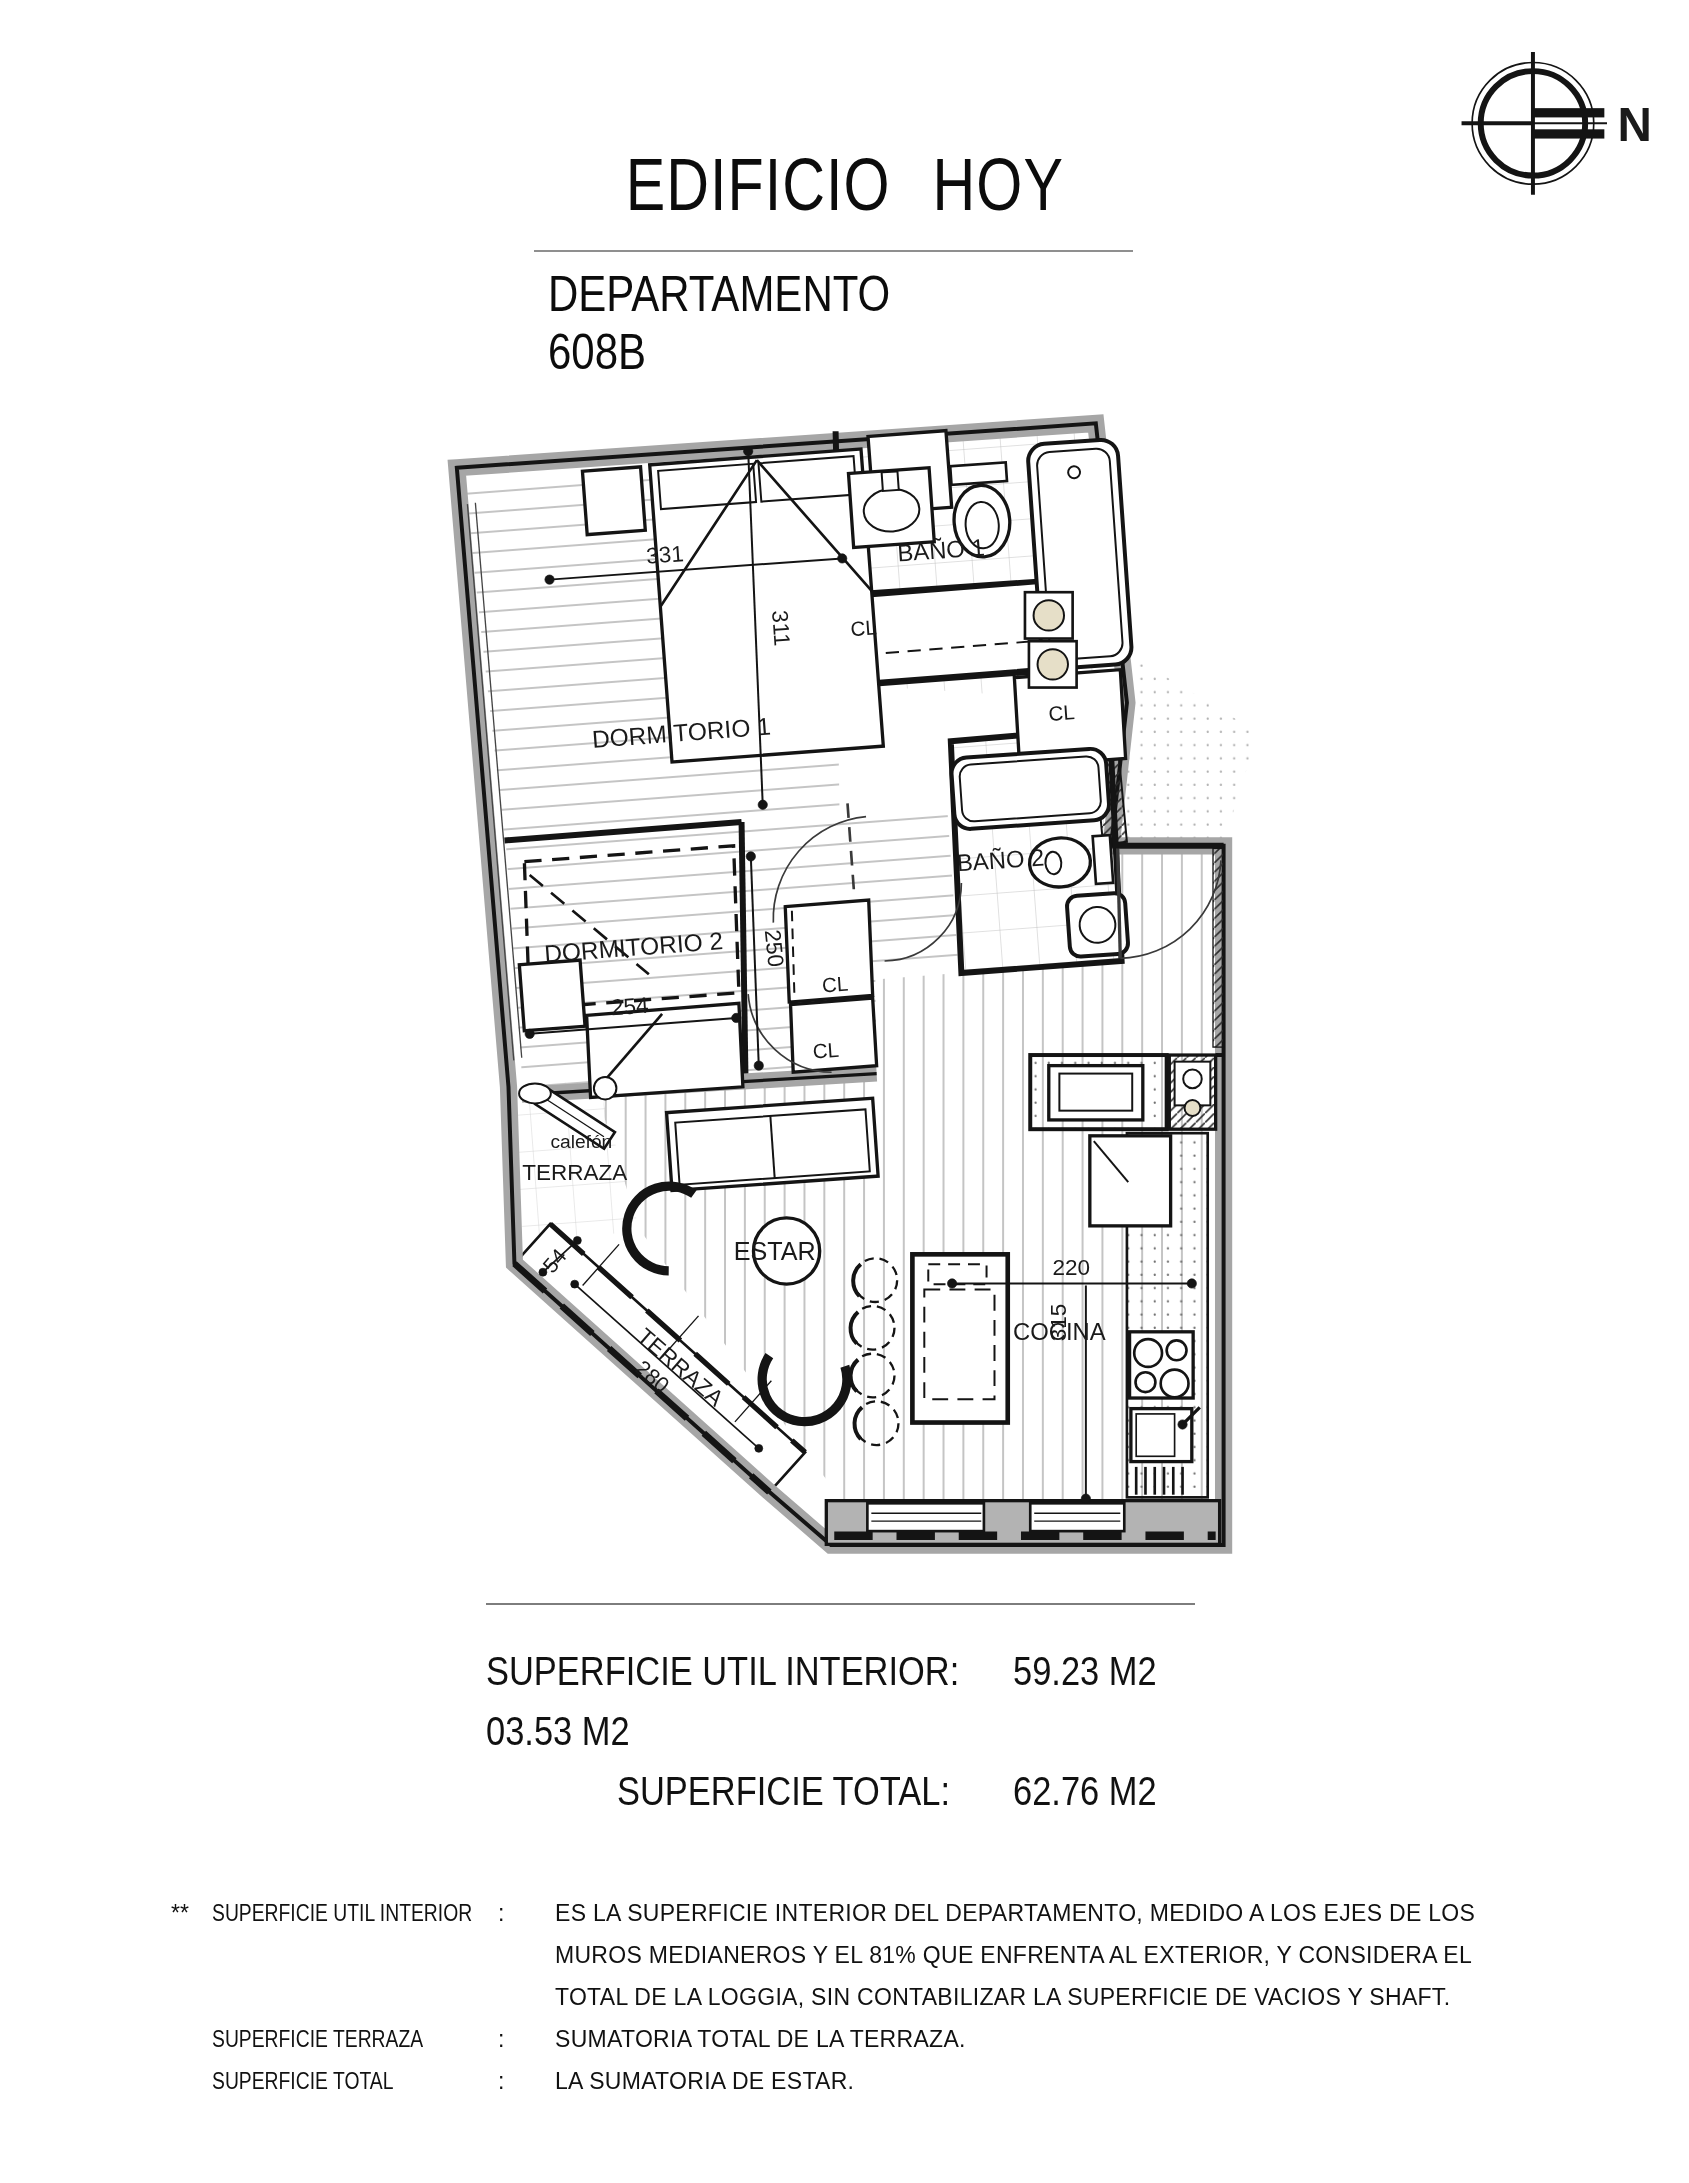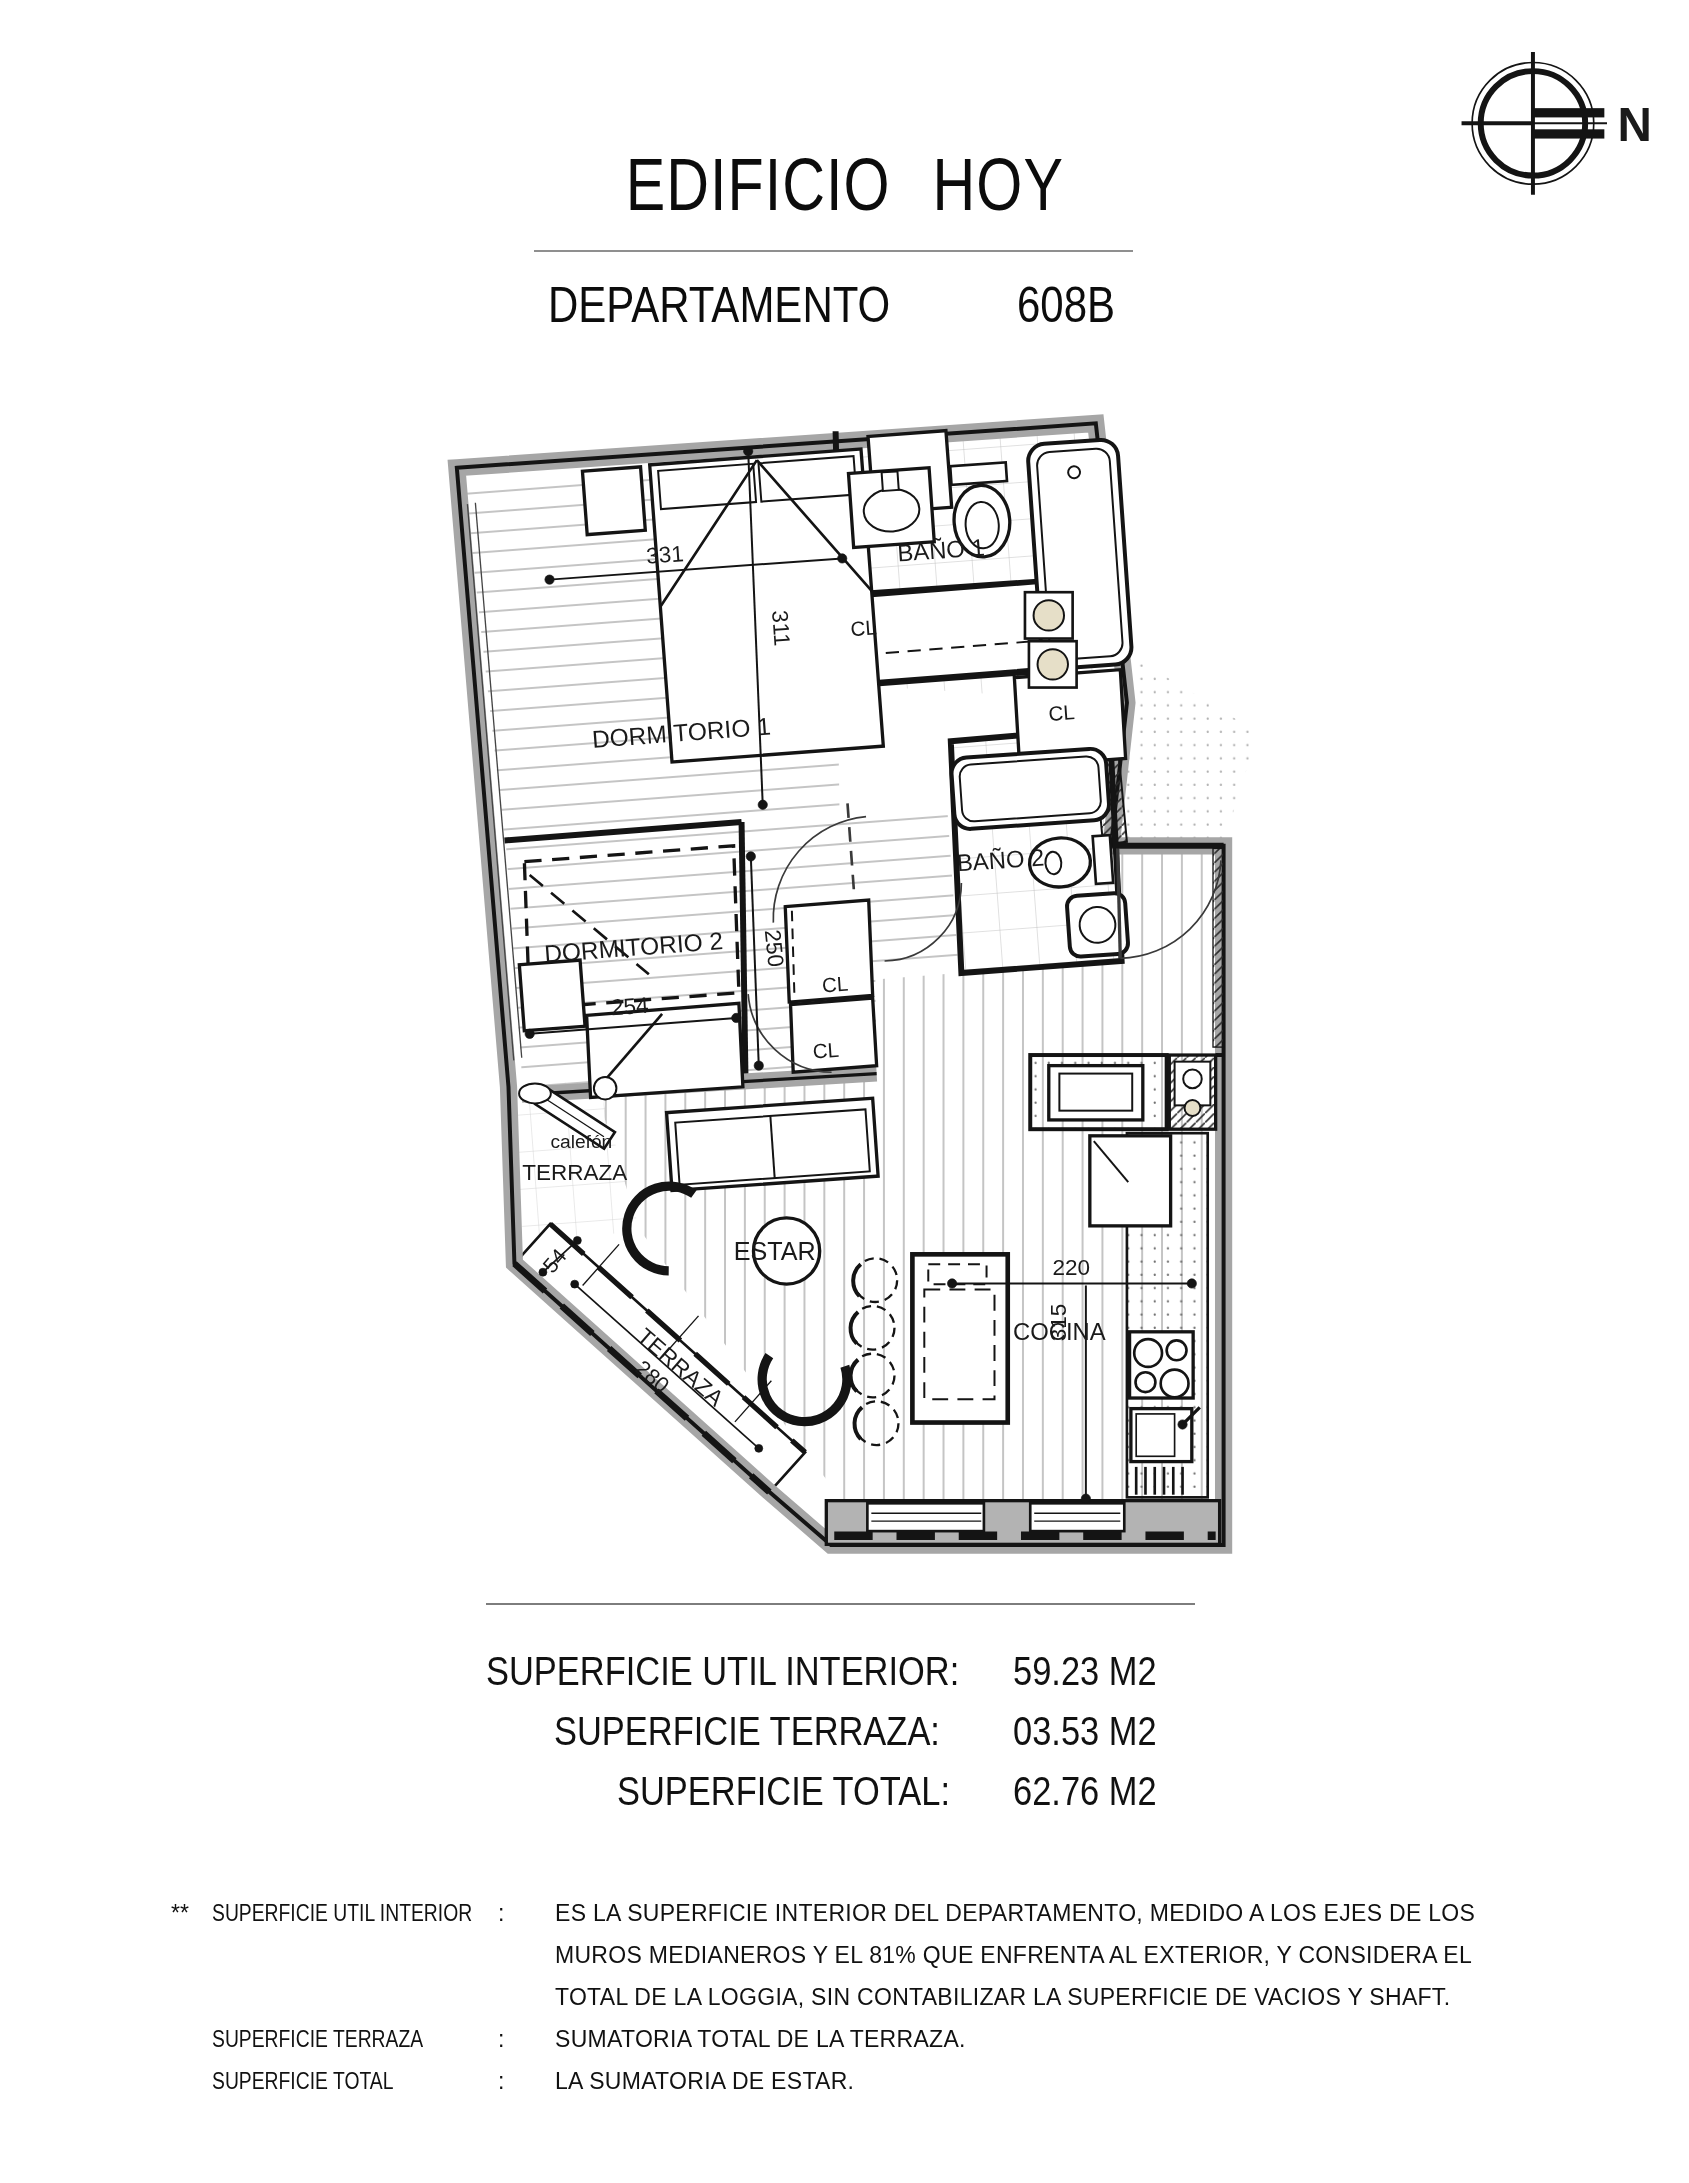--- a/index.html
+++ b/index.html
@@ -5,21 +5,21 @@
   html,body{margin:0;padding:0;background:#ffffff;}
   body{width:1689px;height:2183px;position:relative;font-family:"Liberation Sans",sans-serif;color:#111;overflow:hidden;}
   .abs{position:absolute;}
   .cx{display:inline-block;transform:scaleX(.84);transform-origin:left center;white-space:nowrap;}
   .cxc{display:inline-block;transform:scaleX(.8);transform-origin:center center;white-space:nowrap;}
 
   
   #title-wrap{left:0;top:142px;width:1689px;text-align:center;}
   #title{font-size:74px;letter-spacing:1.3px;word-spacing:30.5px;color:#0c0c0c;}
   #title-divider{left:534px;top:250px;width:599px;height:0;border-top:2px solid #8f8f8f;}
-  #subtitle-wrap{left:548px;top:276px;width:586px;display:flex;justify-content:space-between;align-items:flex-start;}
+  #subtitle-wrap{left:548px;top:265px;width:586px;display:flex;justify-content:space-between;align-items:flex-start;flex-direction:column;}
   #subtitle-wrap .t{font-size:50px;color:#0c0c0c;}
 
   
   #areas{left:486px;top:1603px;width:709px;}
   #areas .topline{border-top:2px solid #7d7d7d;margin-bottom:18.5px;}
   .area-row{display:flex;align-items:baseline;height:60px;text-align:right;}
   .area-row .lbl{font-size:41px;width:527px;}
   .area-row .val{font-size:41px;margin-top:24px;}
 
   
@@ -339,21 +339,20 @@
   </g>
 </svg>
 
 <div class="abs" id="areas">
   <div class="topline"></div>
   <div class="area-row">
     <span class="lbl"><span class="cx">SUPERFICIE UTIL INTERIOR:</span></span>
     <span class="val"><span class="cx">59.23 M2</span></span>
   </div>
   <div class="area-row">
-    <span class="lbl"><span class="cx">SUPERFICIE TERRAZA:</span></span>
     <span class="val"><span class="cx">03.53 M2</span></span>
   </div>
   <div class="area-row">
     <span class="lbl"><span class="cx">SUPERFICIE TOTAL:</span></span>
     <span class="val"><span class="cx">62.76 M2</span></span>
   </div>
 </div>
 
 <div class="abs" id="footnotes">
   <div class="fn-row">

